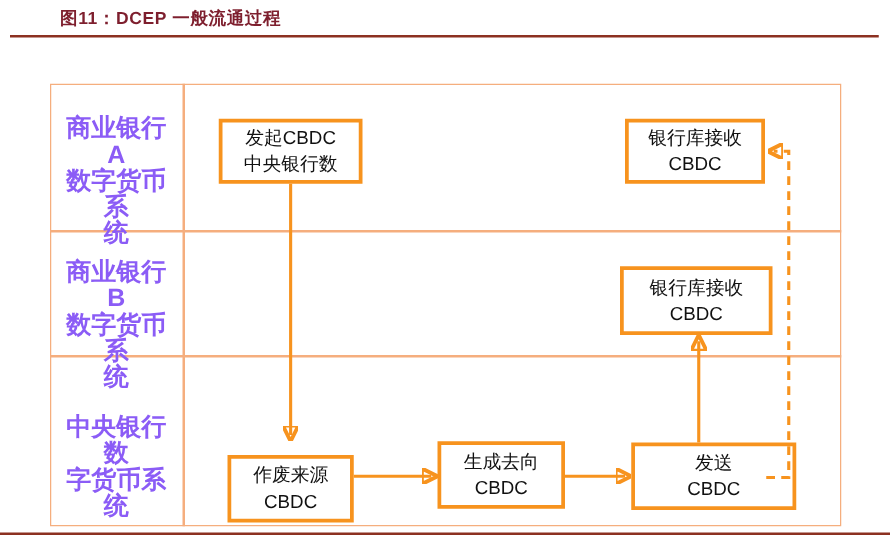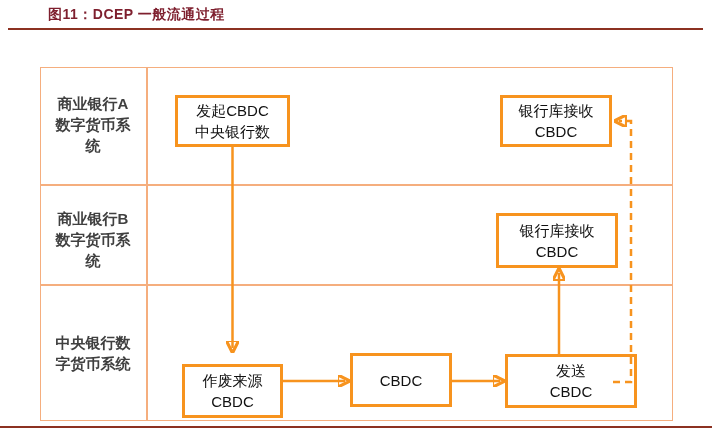--- a/index.html
+++ b/index.html
@@ -32,21 +32,21 @@
   }
   .vdiv{
     position:absolute;left:146px;top:67px;width:1.5px;height:354px;
     background:var(--grid);
   }
   .hdiv{position:absolute;left:40px;width:633px;height:1.5px;background:var(--grid);}
   .hdiv.h1{top:184px;}
   .hdiv.h2{top:284px;}
   .lane-label{
     position:absolute;left:53px;width:80px;
-    color:#404040;font-weight:bold;font-size:15px;line-height:21px;
+    color:#8b5cf6;font-weight:bold;font-size:20px;line-height:21px;
     text-align:center;
   }
   .lane-label.la{top:93px;}
   .lane-label.lb{top:208px;}
   .lane-label.lc{top:332px;}
   .node{
     position:absolute;box-sizing:border-box;
     border:3px solid var(--orange);background:#fff;
     display:flex;flex-direction:column;align-items:center;justify-content:center;
     font-size:15px;line-height:21px;color:#111;text-align:right;
@@ -96,20 +96,21 @@
 </div>
 <div class="node n3">
   <div>银行库接收</div>
   <div>CBDC</div>
 </div>
 <div class="node n4">
   <div>作废来源</div>
   <div>CBDC</div>
 </div>
 <div class="node n5">
+  <div>生成去向</div>
   <div>CBDC</div>
 </div>
 <div class="node n6">
   <div>发送</div>
   <div>CBDC</div>
 </div>
 
 <svg class="arrows" width="712" height="431" viewBox="0 0 712 431">
   <defs>
     <marker id="ah" viewBox="0 0 10 10" refX="6" refY="5" markerWidth="5" markerHeight="5" orient="auto-start-reverse">

